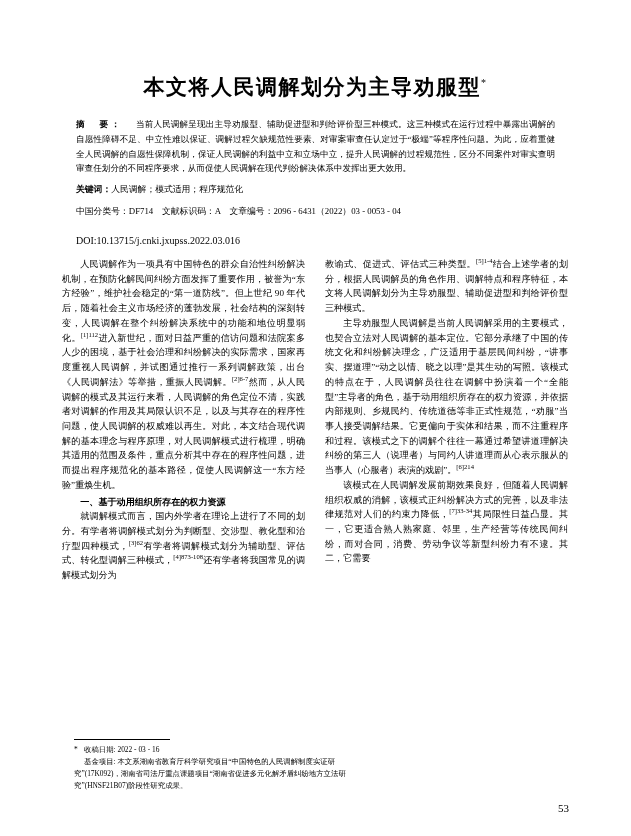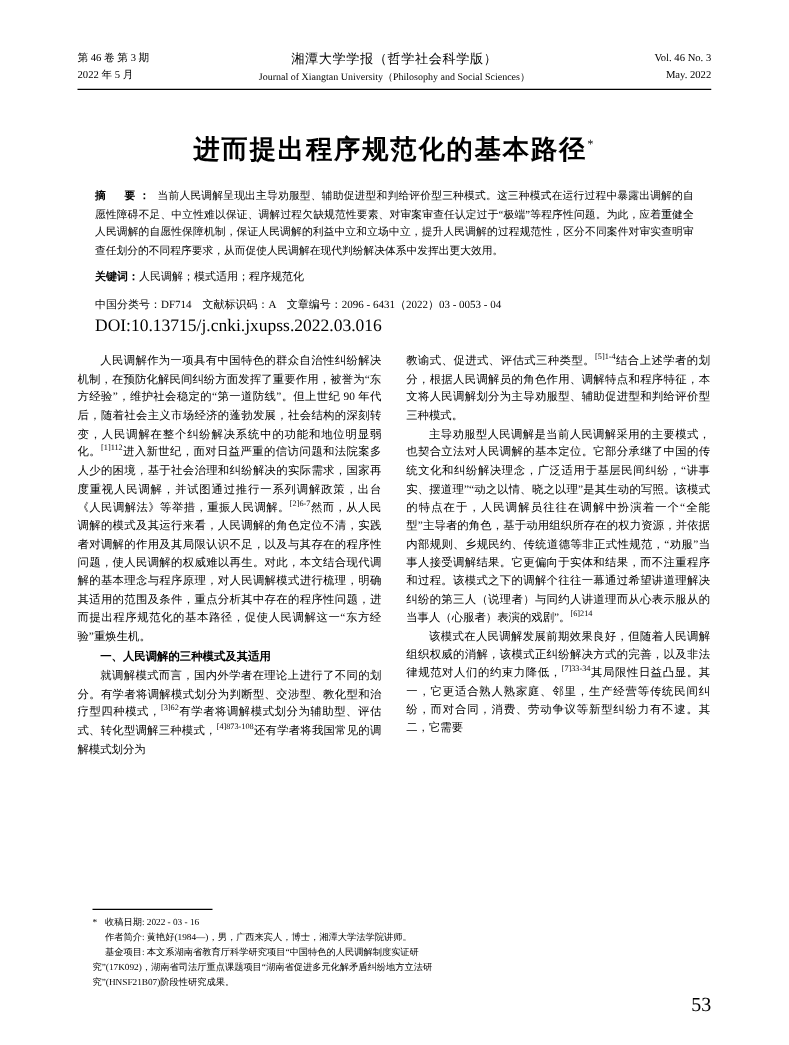--- a/index.html
+++ b/index.html
@@ -89,37 +89,37 @@
   }
   .abstract {
     font-size: 8.6px;
     line-height: 1.72;
     text-align: justify;
     text-justify: inter-ideograph;
   }
   .abstract .lead {
     font-weight: bold;
     letter-spacing: 3px;
-    margin-right: 3px;
+    margin-right: 13px;
   }
   .keywords {
     font-size: 8.8px;
     margin-top: 7px;
     line-height: 1.7;
     font-family: Liberation Mono, monospace;
   }
   .keywords .lead { font-weight: bold; }
   .clsline {
     font-size: 8.8px;
     margin-top: 6px;
     line-height: 1.7;
   }
   .doi {
-    font-size: 14px;
-    margin-top: 3px;
+    font-size: 10px;
+    margin-top: 16px;
     font-family: "Liberation Serif", serif;
   }
 
   
   .columns {
     margin-top: 11px;
     display: flex;
     gap: 20px;
   }
   .col {
@@ -163,74 +163,59 @@
     display: inline-block;
     width: 10px;
   }
   .fn-line { display: block; }
 
   
   .pageno {
     position: absolute;
     right: 62px;
     bottom: 22px;
-    font-size: 16px;
+    font-size: 11px;
     font-family: "Liberation Serif", serif;
   }
 </style>
 </head>
 <body>
 
 <div class="page">
 
-  <div class="masthead">
-    <div class="mast-left">
-      <div>第 46 卷 第 3 期</div>
-      <div>2022 年 5 月</div>
-    </div>
-    <div class="mast-center">
-      <div class="cn">湘潭大学学报（哲学社会科学版）</div>
-      <div class="en">Journal of Xiangtan University（Philosophy and Social Sciences）</div>
-    </div>
-    <div class="mast-right">
-      <div>Vol. 46 No. 3</div>
-      <div>May. 2022</div>
-    </div>
-  </div>
 
   <div class="title">
-    <span>进而提出程序规范化的基本路径</span><span class="star">*</span>
+    <span>本文将人民调解划分为主导劝服型</span><span class="star">*</span>
   </div>
 
 
   <div class="abstract-block">
     <div class="abstract">
       <span class="lead">摘　要：</span><span>当前人民调解呈现出主导劝服型、辅助促进型和判给评价型三种模式。这三种模式在运行过程中暴露出调解的自愿性障碍不足、中立性难以保证、调解过程欠缺规范性要素、对审案审查任认定过于“极端”等程序性问题。为此，应着重健全人民调解的自愿性保障机制，保证人民调解的利益中立和立场中立，提升人民调解的过程规范性，区分不同案件对审实查明审查任划分的不同程序要求，从而促使人民调解在现代判纷解决体系中发挥出更大效用。</span>
     </div>
     <div class="keywords">
       <span class="lead">关键词：</span><span>人民调解；模式适用；程序规范化</span>
     </div>
     <div class="clsline">中国分类号：DF714　文献标识码：A　文章编号：2096 - 6431（2022）03 - 0053 - 04</div>
     <div class="doi">DOI:10.13715/j.cnki.jxupss.2022.03.016</div>
   </div>
 
   <div class="columns">
     <div class="col">
       <p>人民调解作为一项具有中国特色的群众自治性纠纷解决机制，在预防化解民间纠纷方面发挥了重要作用，被誉为“东方经验”，维护社会稳定的“第一道防线”。但上世纪 90 年代后，随着社会主义市场经济的蓬勃发展，社会结构的深刻转变，人民调解在整个纠纷解决系统中的功能和地位明显弱化。<sup>[1]112</sup>进入新世纪，面对日益严重的信访问题和法院案多人少的困境，基于社会治理和纠纷解决的实际需求，国家再度重视人民调解，并试图通过推行一系列调解政策，出台《人民调解法》等举措，重振人民调解。<sup>[2]6-7</sup>然而，从人民调解的模式及其运行来看，人民调解的角色定位不清，实践者对调解的作用及其局限认识不足，以及与其存在的程序性问题，使人民调解的权威难以再生。对此，本文结合现代调解的基本理念与程序原理，对人民调解模式进行梳理，明确其适用的范围及条件，重点分析其中存在的程序性问题，进而提出程序规范化的基本路径，促使人民调解这一“东方经验”重焕生机。</p>
-      <p class="head">一、人民调解的三种模式及其适用</p>
+      <p class="head">一、基于动用组织所存在的权力资源</p>
       <p>就调解模式而言，国内外学者在理论上进行了不同的划分。有学者将调解模式划分为判断型、交涉型、教化型和治疗型四种模式，<sup>[3]62</sup>有学者将调解模式划分为辅助型、评估式、转化型调解三种模式，<sup>[4]873-108</sup>还有学者将我国常见的调解模式划分为</p>
     </div>
     <div class="col">
       <p class="noindent">教谕式、促进式、评估式三种类型。<sup>[5]1-4</sup>结合上述学者的划分，根据人民调解员的角色作用、调解特点和程序特征，本文将人民调解划分为主导劝服型、辅助促进型和判给评价型三种模式。</p>
       <p>主导劝服型人民调解是当前人民调解采用的主要模式，也契合立法对人民调解的基本定位。它部分承继了中国的传统文化和纠纷解决理念，广泛适用于基层民间纠纷，“讲事实、摆道理”“动之以情、晓之以理”是其生动的写照。该模式的特点在于，人民调解员往往在调解中扮演着一个“全能型”主导者的角色，基于动用组织所存在的权力资源，并依据内部规则、乡规民约、传统道德等非正式性规范，“劝服”当事人接受调解结果。它更偏向于实体和结果，而不注重程序和过程。该模式之下的调解个往往一幕通过希望讲道理解决纠纷的第三人（说理者）与同约人讲道理而从心表示服从的当事人（心服者）表演的戏剧”。<sup>[6]214</sup></p>
       <p>该模式在人民调解发展前期效果良好，但随着人民调解组织权威的消解，该模式正纠纷解决方式的完善，以及非法律规范对人们的约束力降低，<sup>[7]33-34</sup>其局限性日益凸显。其一，它更适合熟人熟家庭、邻里，生产经营等传统民间纠纷，而对合同，消费、劳动争议等新型纠纷力有不逮。其二，它需要</p>
     </div>
   </div>
 
   <div class="footnotes">
     <div class="fn-rule"></div>
     <span class="fn-line"><span class="fn-star">*</span><span>收稿日期: 2022 - 03 - 16</span></span>
-    <span class="fn-line"><span class="fn-star"></span><span>作者简介: 黄艳好(1984—)，男，广西来宾人，博士，湘潭大学法学院讲师。</span></span>
     <span class="fn-line"><span class="fn-star"></span><span>基金项目: 本文系湖南省教育厅科学研究项目“中国特色的人民调解制度实证研究”(17K092)，湖南省司法厅重点课题项目“湖南省促进多元化解矛盾纠纷地方立法研究”(HNSF21B07)阶段性研究成果。</span></span>
   </div>
 
   <div class="pageno">53</div>
 </div>
 
 </body></html>

